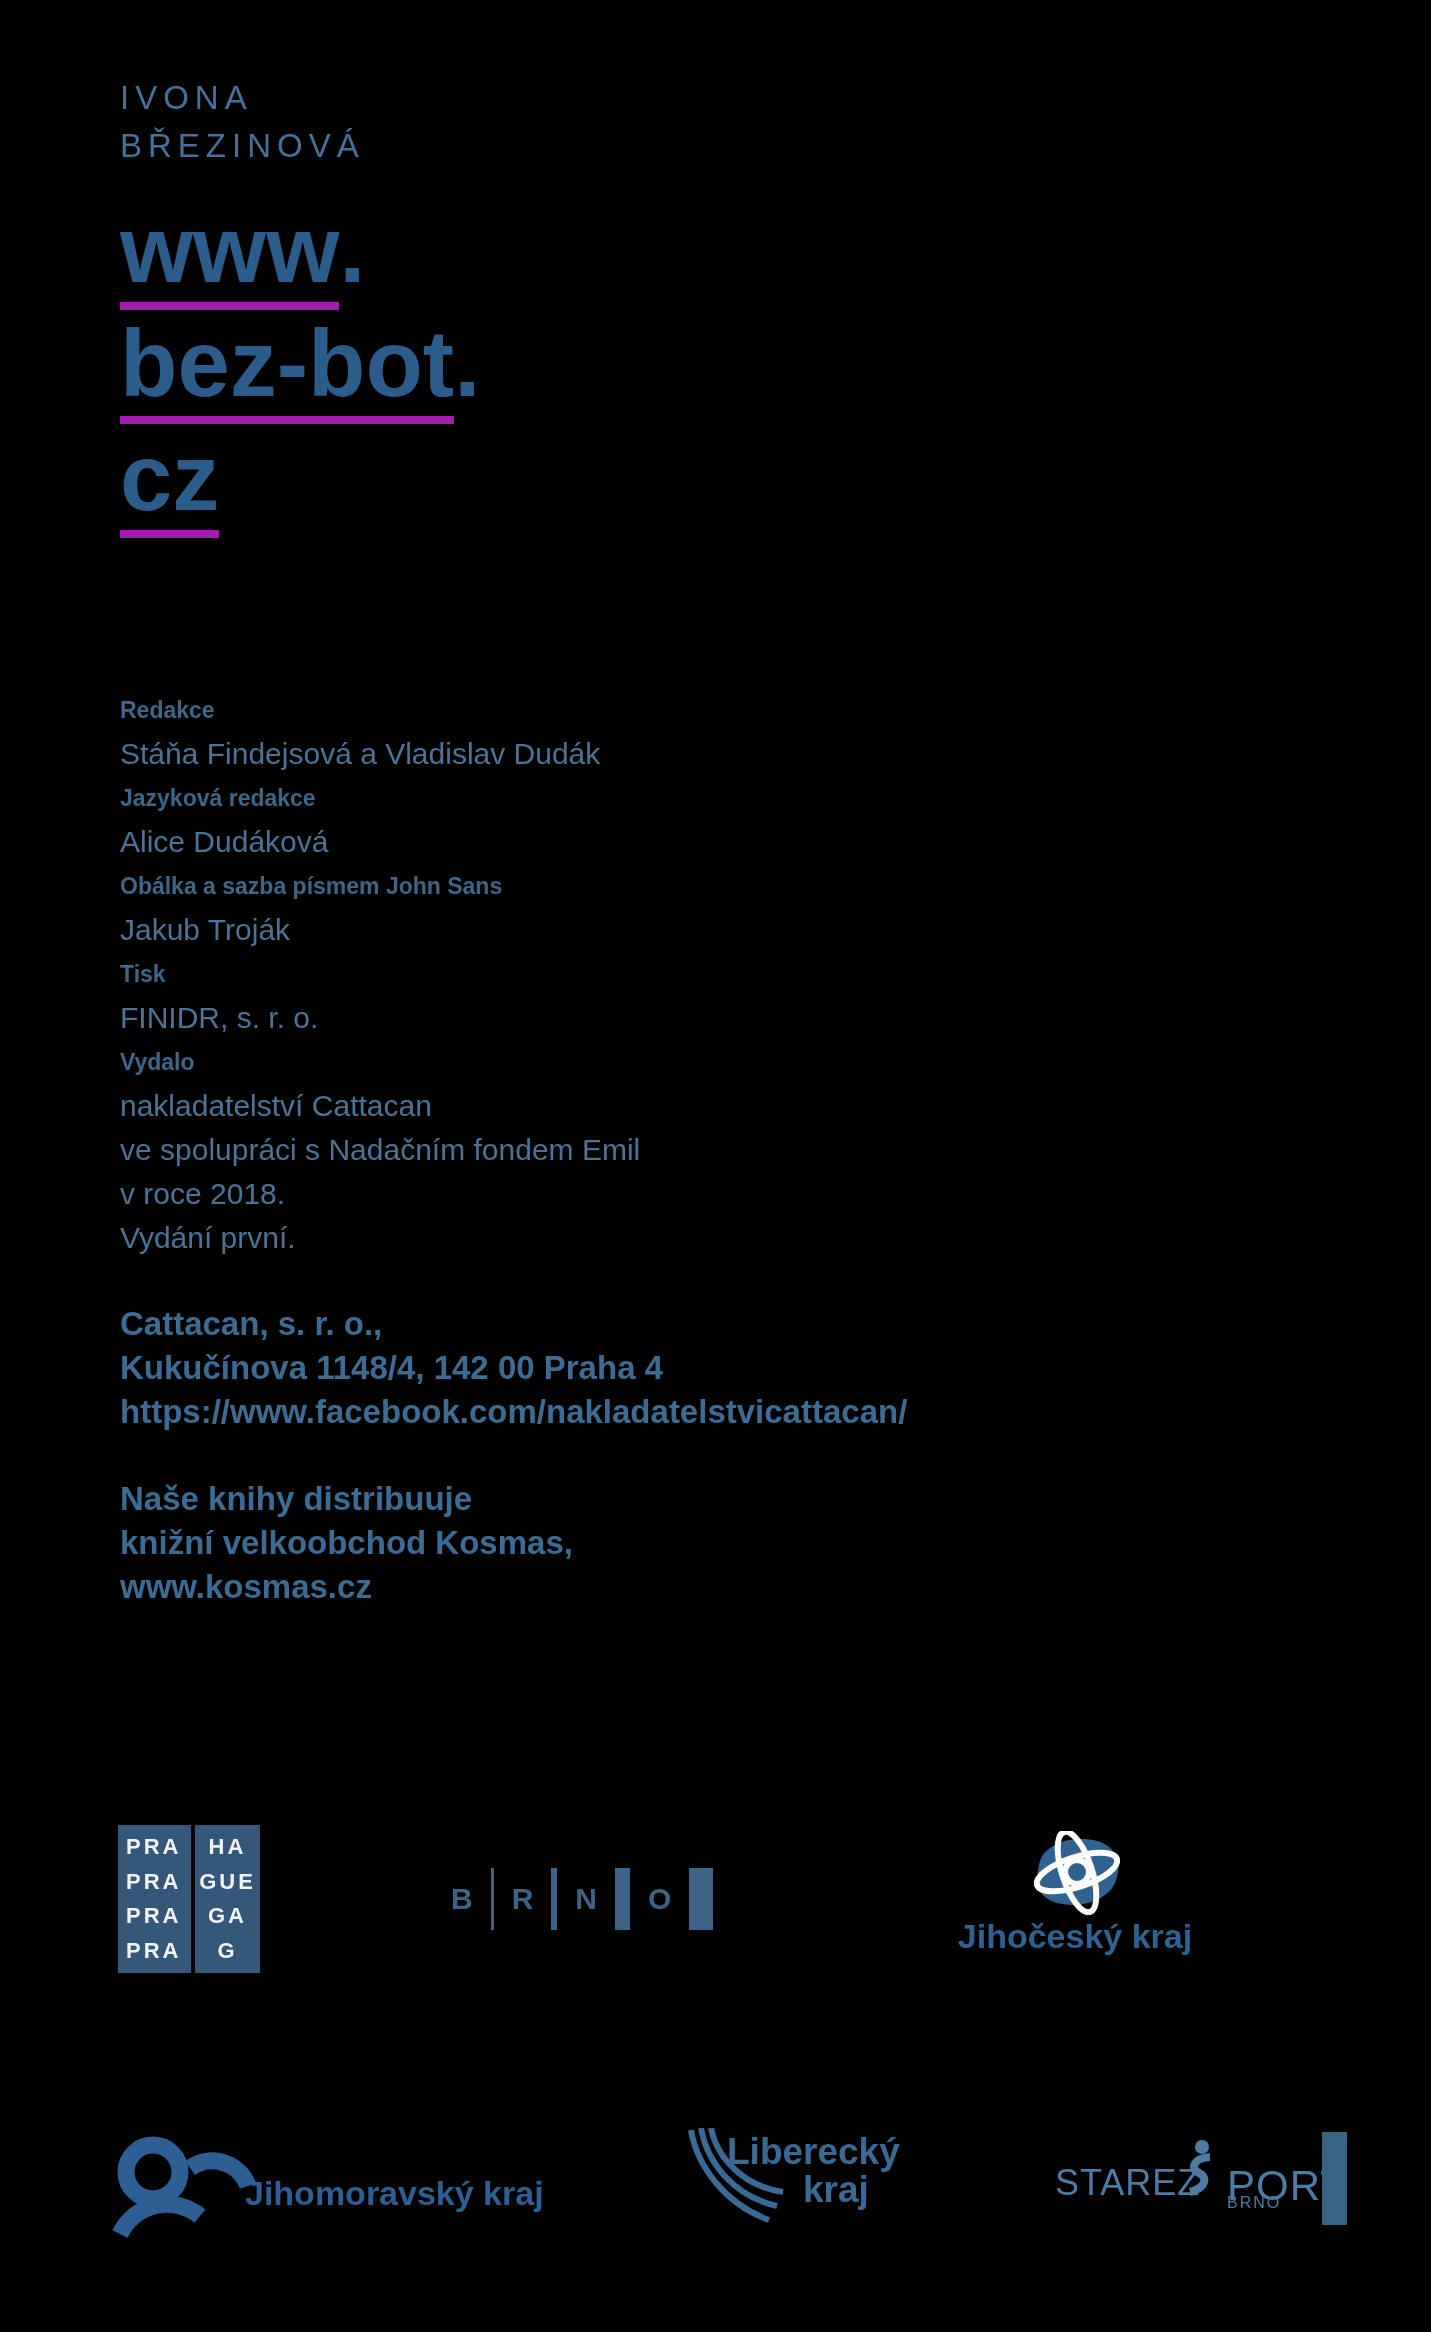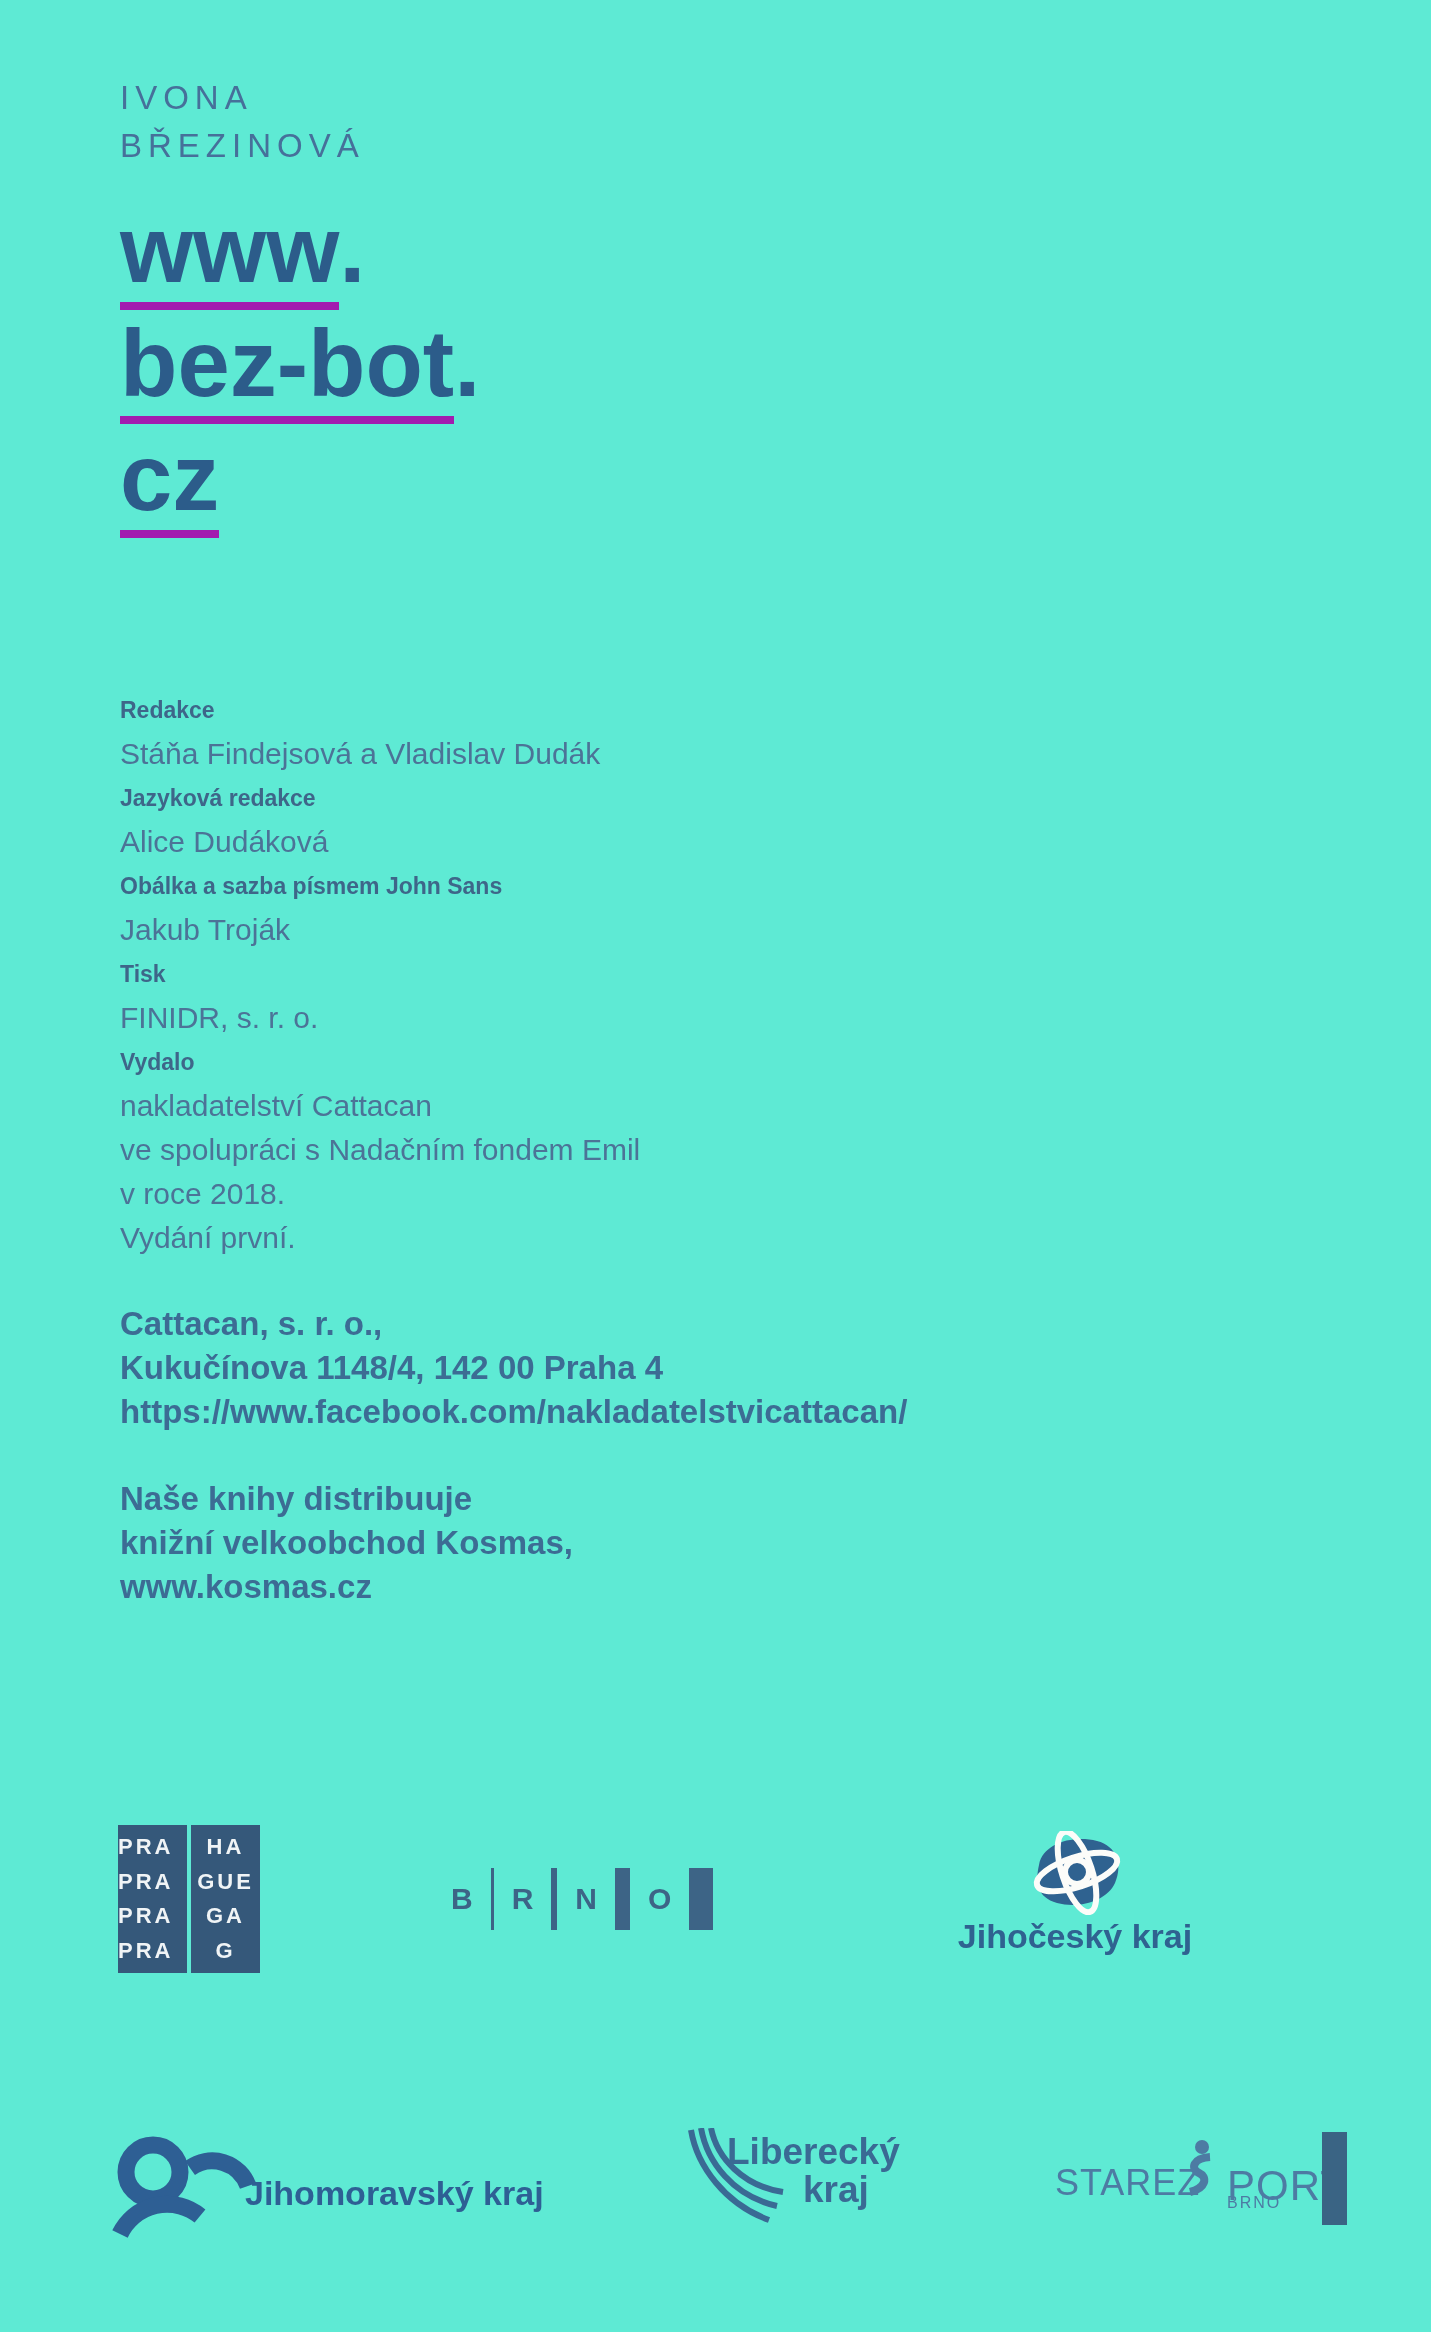--- a/index.html
+++ b/index.html
@@ -1,19 +1,19 @@
 <!DOCTYPE html>
 <html><head>
 <meta charset="utf-8">
 <style>
   html,body{margin:0;padding:0;background:#d9d9d9;}
   .page{
     position:relative;
     width:1431px;height:2332px;
-    background:#5eead4;
+    background:#000000;
     font-family:"Liberation Sans","DejaVu Sans",sans-serif;
     overflow:hidden;
     margin:0 auto;
   }
   
   .author{position:absolute;left:120px;top:74px;
     font-size:33px;letter-spacing:6px;line-height:48px;
     color:#46709a;font-weight:400;}
   
   .title{position:absolute;left:120px;top:205px;color:#2c5c8a;font-weight:bold;font-size:94px;}
@@ -29,21 +29,21 @@
   .address,.distribution{position:absolute;left:120px;font-size:33px;font-weight:bold;color:#3c6c94;}
   .address{top:1302px;}
   .distribution{top:1477px;}
   .address div,.distribution div{line-height:44px;white-space:nowrap;}
   
   .logo-praha{position:absolute;left:118px;top:1825px;width:142px;height:148px;
     display:flex;column-gap:4px;}
   .praha-col{flex:1;background:#35587a;display:flex;flex-direction:column;
     justify-content:space-evenly;color:#f0f4f6;font-weight:bold;
     font-size:22px;letter-spacing:3px;}
-  .praha-col.left{padding-left:0;}
+  .praha-col.left{padding-left:8px;}
   .praha-col.right{text-align:center;}
   
   .logo-brno{position:absolute;left:451px;top:1868px;height:62px;
     display:flex;align-items:center;column-gap:18px;color:#3d6486;}
   .brno-letter{font-size:30px;font-weight:bold;}
   .brno-bar{height:62px;background:#3d6486;}
   .bar-1{width:3px;}.bar-2{width:6px;}.bar-3{width:15px;}.bar-4{width:24px;}
   
   .logo-jihocesky{position:absolute;left:935px;top:1831px;width:280px;text-align:center;}
   .logo-jihocesky .mark{display:block;margin:0 auto;}

